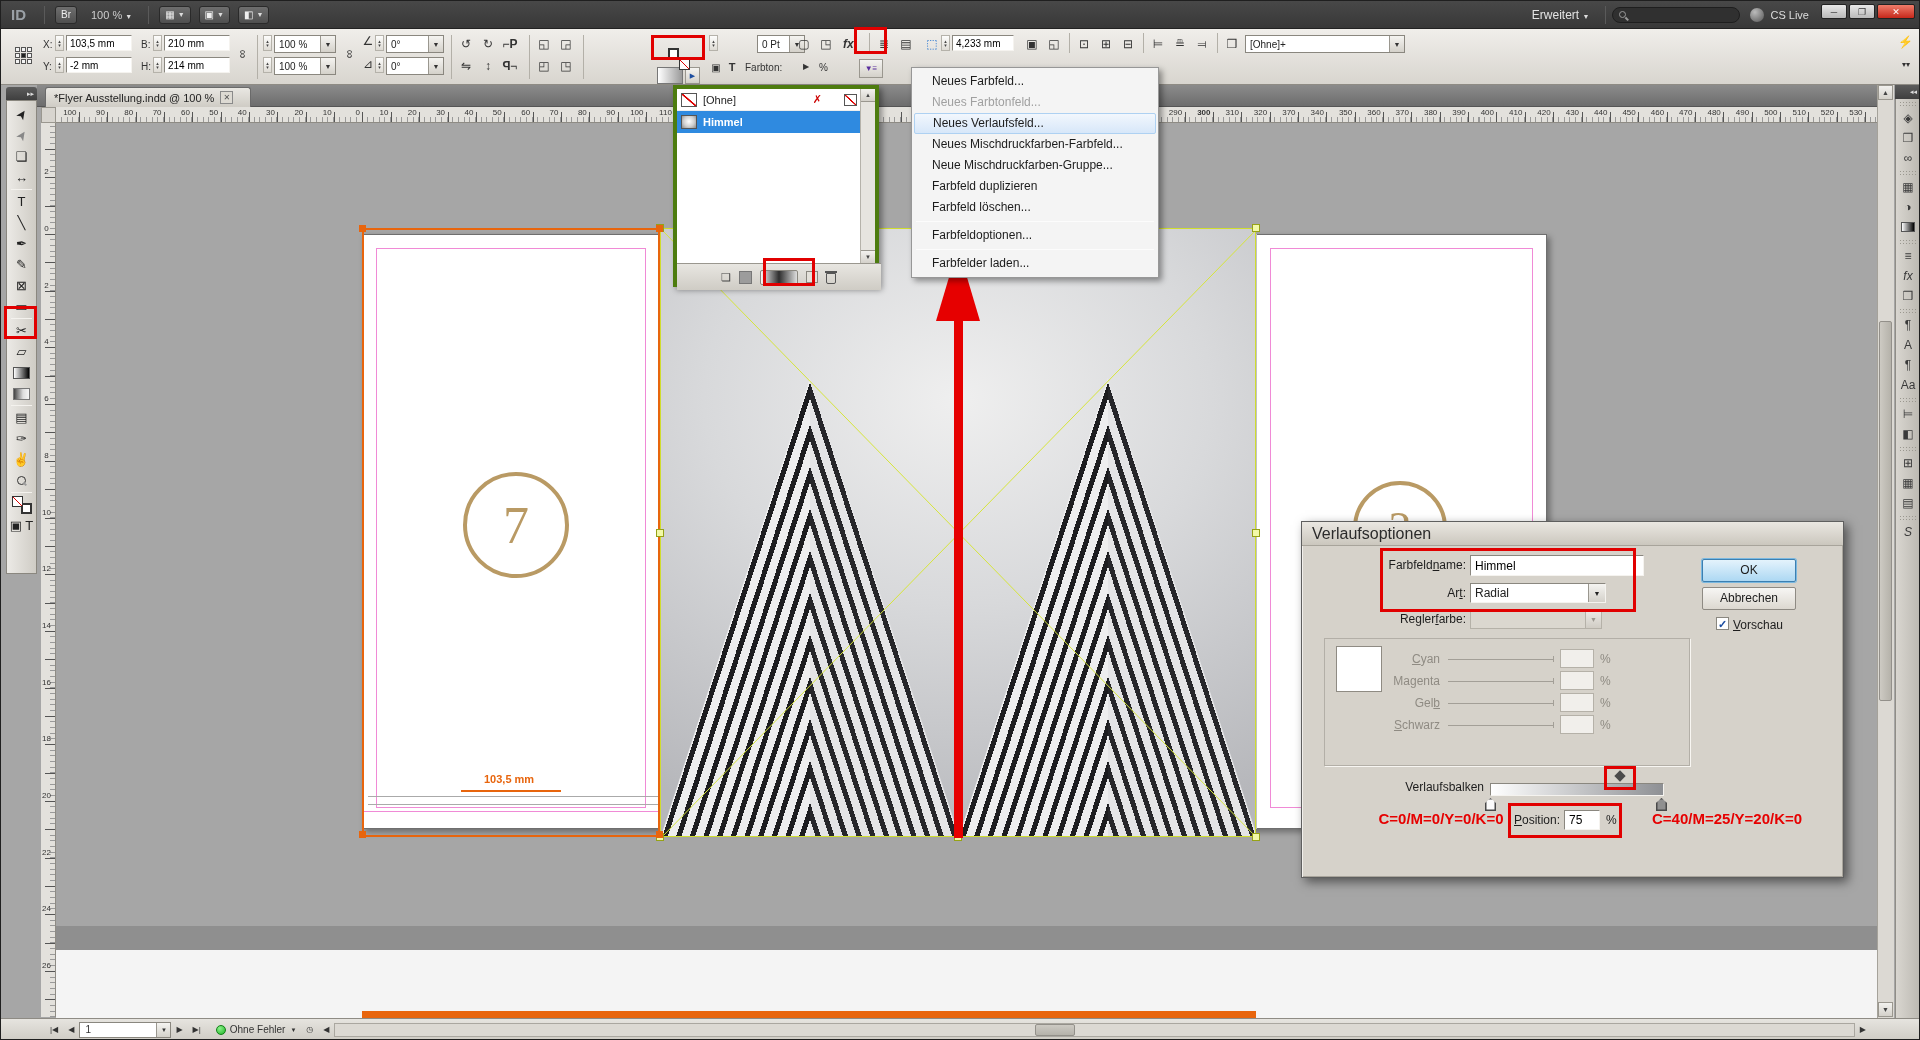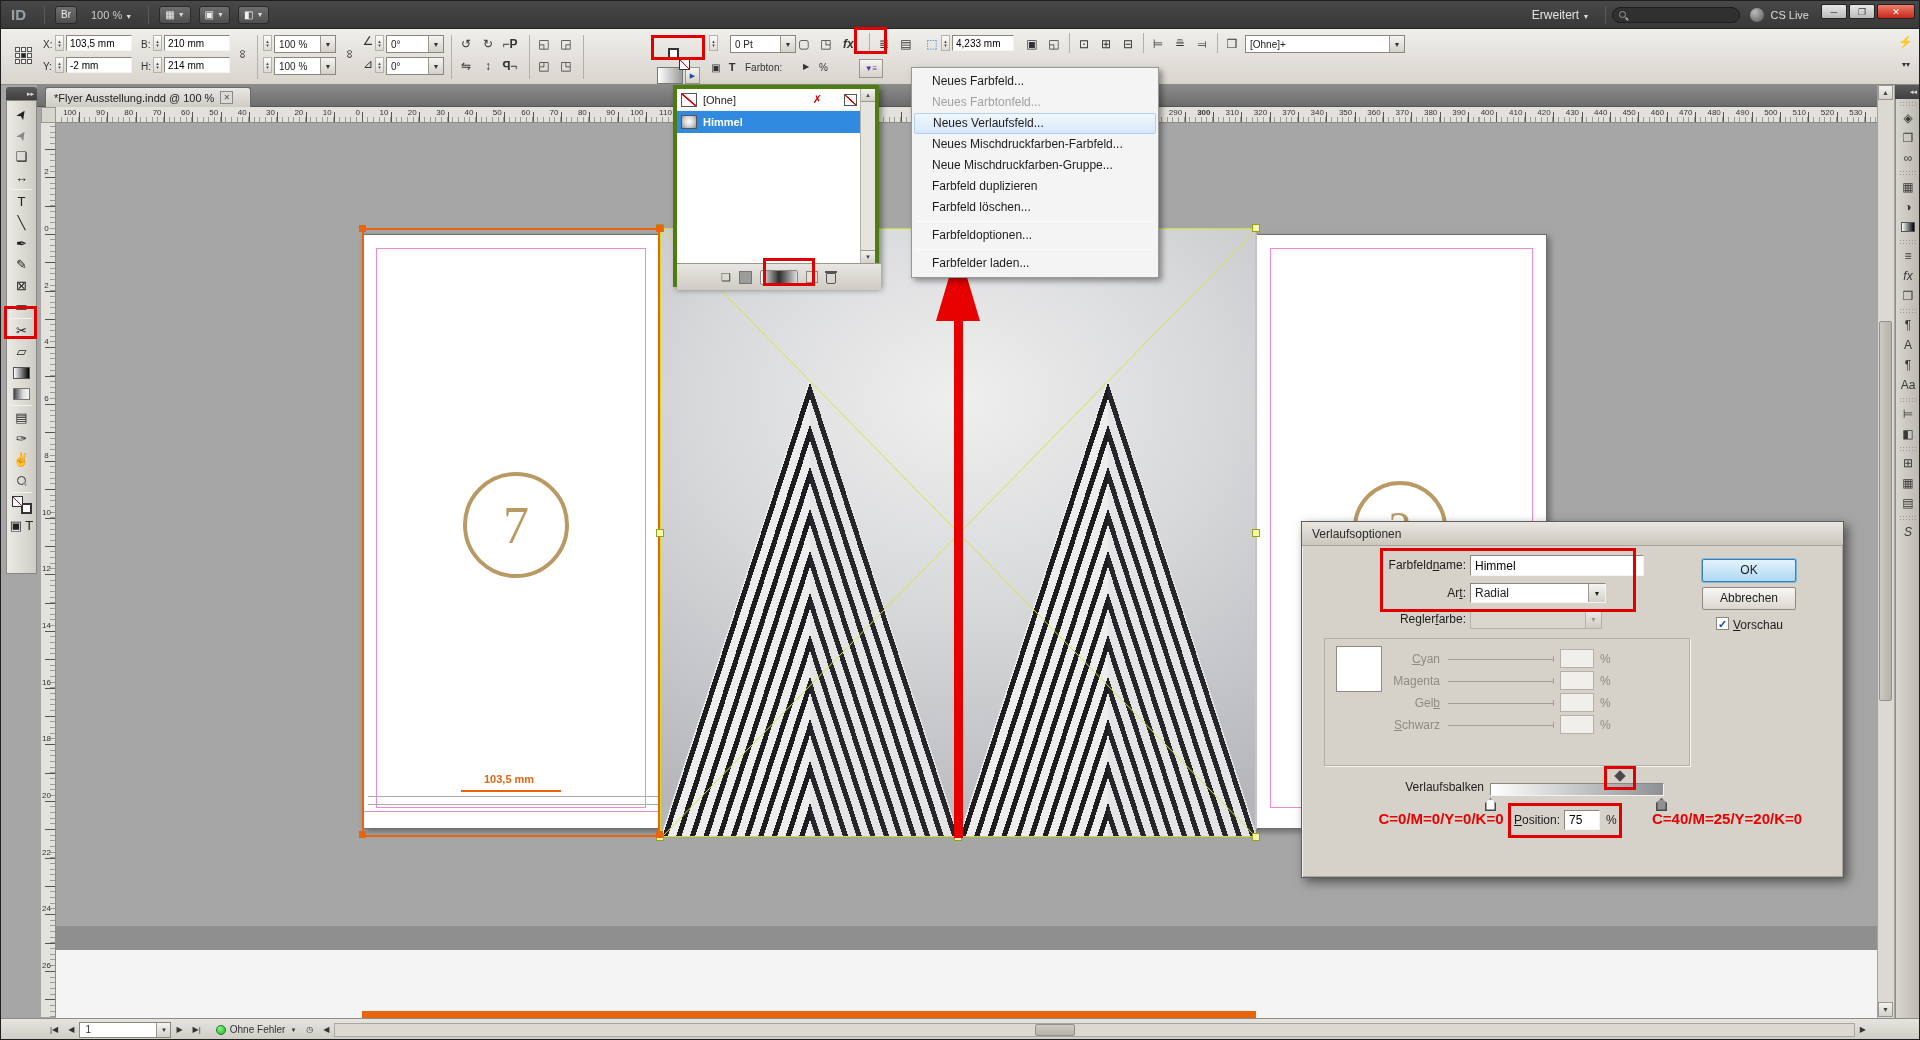--- a/index.html
+++ b/index.html
@@ -86,21 +86,21 @@
   .trash{width:10px;height:11px;border:1px solid #555;border-radius:0 0 2px 2px;position:relative;margin-top:2px}
   .trash:before{content:"";position:absolute;left:-2px;top:-3px;width:12px;height:2px;background:#555}
   
   #ctxmenu{left:910px;top:66px;width:248px;background:#f4f4f4;border:1px solid #979797;box-shadow:3px 3px 6px rgba(0,0,0,.4);padding:3px 0;z-index:55}
   .ctxitem{height:21px;line-height:21px;padding-left:18px;font-size:12px;color:#1c1c1c;margin:0 2px}
   .ctxitem.dis{color:#a0a0a0}
   .ctxitem.hl{background:linear-gradient(#f2f7fd,#d7e7f9);border:1px solid #aed1f2;border-radius:2px;line-height:19px}
   .ctxsep{height:1px;background:#d8d8d8;margin:3px 4px;border-bottom:1px solid #fcfcfc}
   
   #dialog{left:1300px;top:520px;width:543px;height:357px;background:#d6d2ca;border:1px solid #5f5f5f;box-shadow:inset 1px 1px 0 #f2f0ec,inset -1px -1px 0 #a9a59c,4px 4px 10px rgba(0,0,0,.5);z-index:60}
-  #dtitle{height:24px;background:linear-gradient(#eae7e1,#cbc7be);border-bottom:1px solid #a8a49b;font-size:12px;color:#2b2b2b;line-height:24px;padding-left:10px}
+  #dtitle{height:24px;background:linear-gradient(#eae7e1,#cbc7be);border-bottom:1px solid #a8a49b;font-size:16px;color:#2b2b2b;line-height:24px;padding-left:10px}
   .dlab{position:absolute;font-size:12px;color:#1d1d1d;text-align:right}
   .dlab .u,.u{text-decoration:underline}
   .dis2{color:#8f8b83 !important}
   .dfld{position:absolute;background:#fff;border:1px solid;border-color:#8a877f #f5f3ef #f5f3ef #8a877f;font-size:12px;padding:2px 4px}
   .dbtn{position:absolute;width:94px;height:23px;border:1px solid #8e8a83;border-radius:2px;background:linear-gradient(#f7f6f4,#dcd8d0);font-size:12px;text-align:center;line-height:21px;color:#1d1d1d}
   .dbtn.def{background:linear-gradient(#e4f3fc,#add8f3);border:1px solid #3c7fb1;box-shadow:0 0 0 1px #7ab8e0}
   .track{position:absolute;height:1px;background:#a39f97}
   .track:after{content:"";position:absolute;right:0;top:-3px;width:1px;height:6px;background:#a39f97}
   #gbar{position:absolute;left:188px;top:261px;width:174px;height:13px;background:linear-gradient(90deg,#ffffff,#8e9094);border:1px solid;border-color:#8a877f #f5f3ef #f5f3ef #8a877f}
   .stop{position:absolute;width:11px;height:13px;clip-path:polygon(0 38%,50% 0,100% 38%,100% 100%,0 100%);box-shadow:inset 0 0 0 1.5px #4a4a4a}
@@ -205,21 +205,21 @@
     <div class="cdiv" style="left:528px"></div>
     <span class="cico" style="left:534px;top:6px">◱</span>
     <span class="cico" style="left:556px;top:6px">◲</span>
     <span class="cico" style="left:534px;top:28px">◰</span>
     <span class="cico" style="left:556px;top:28px">◳</span>
     <div class="cdiv" style="left:582px"></div>
 
     <span class="abs" style="left:656px;top:38px;width:26px;height:17px;border:1px solid #777;background:linear-gradient(90deg,#fff,#9a9a9a)"></span>
     <span class="abs" style="left:684px;top:38px;width:15px;height:17px;border:1px solid #9a978f;background:linear-gradient(#f5f4f1,#d4d1ca);font-size:7px;color:#1d4ea0;text-align:center;line-height:16px">▶</span>
     <span class="spn" style="left:708px;top:6px">▴<br>▾</span>
-    <div class="combo" style="left:729px;top:6px;width:66px">
+    <div class="combo" style="left:756px;top:6px;width:48px">
         <span class="val">0 Pt</span>
         <span class="cb">▼</span>
       </div>
     <span class="cico" style="left:794px;top:6px">▢</span>
     <span class="cico" style="left:816px;top:6px">◳</span>
     <span class="cico" style="left:840px;top:6px;font-style:italic;font-weight:bold">fx,</span>
     <div class="cdiv" style="left:868px;height:20px;top:4px"></div>
     <span class="cico" style="left:874px;top:6px">≣</span>
     <span class="cico" style="left:896px;top:6px">▤</span>
     <span class="cico" style="left:922px;top:6px;color:#1d6fd0">⬚</span>

